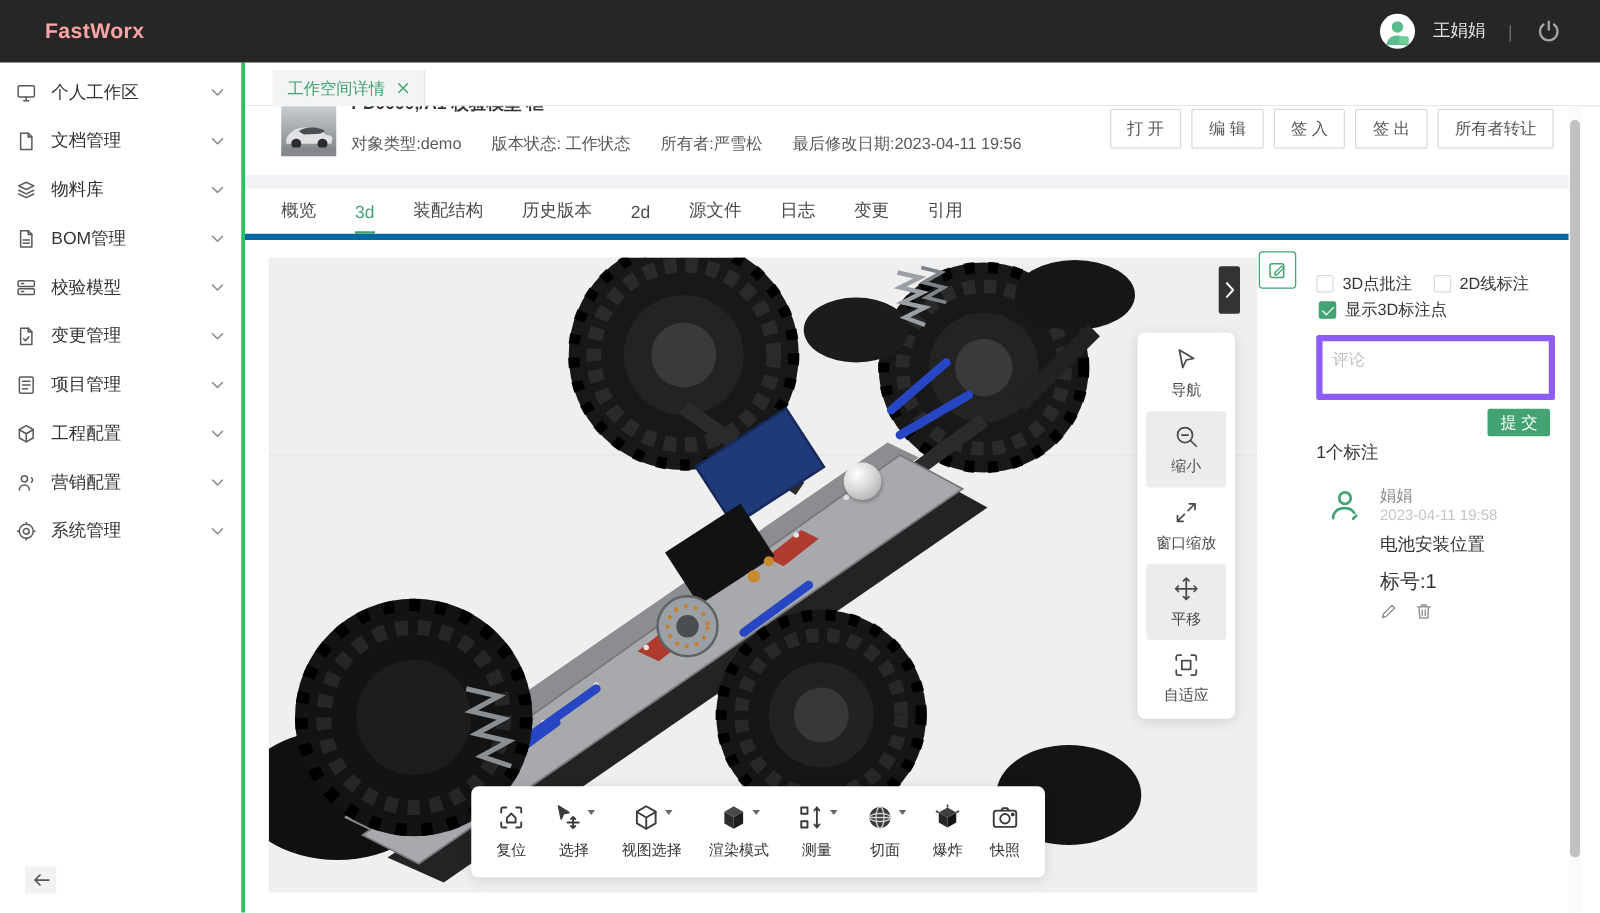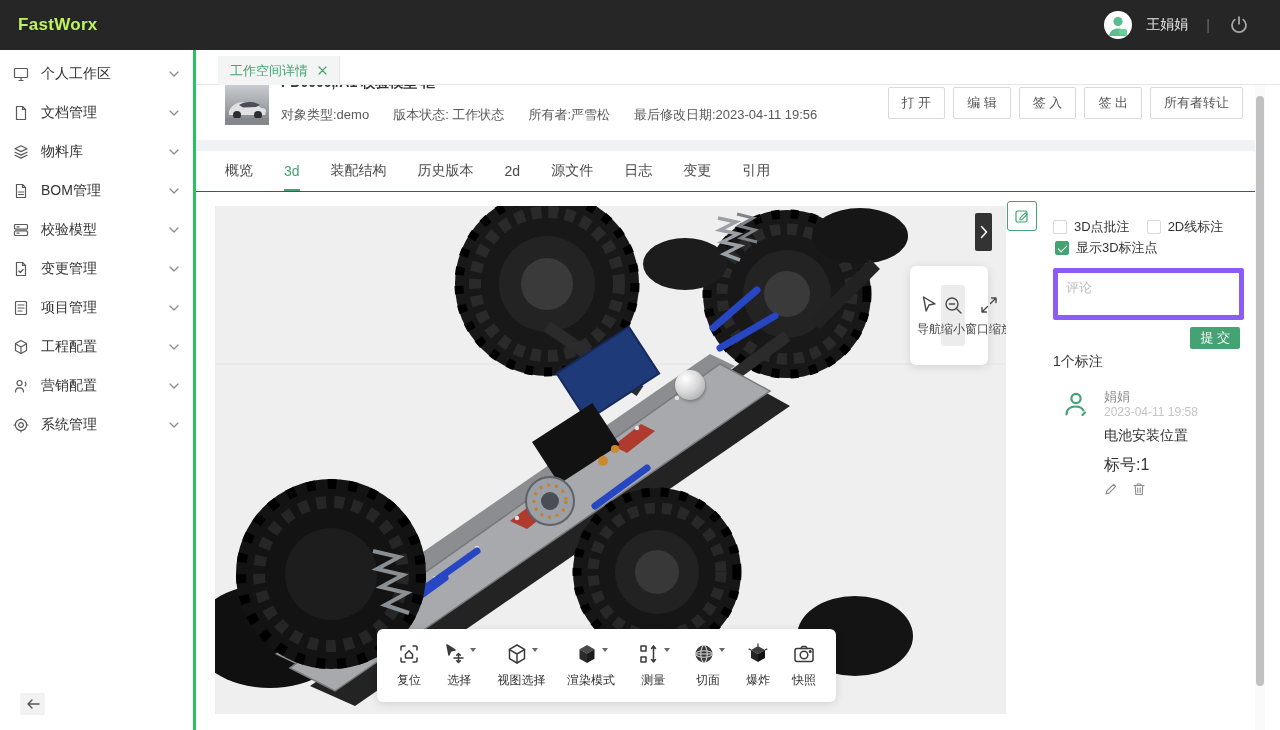--- a/index.html
+++ b/index.html
@@ -2,21 +2,21 @@
 <html><head>
 <meta charset="utf-8">
 <style>
   * { margin:0; padding:0; box-sizing:border-box; }
   html,body { width:1280px; height:730px; overflow:hidden; background:#fff;
     font-family:"Liberation Sans","DejaVu Sans",sans-serif; color:#333; }
 
   
   .topbar { position:absolute; left:0; top:0; width:1280px; height:50px;
     background:#262626; display:flex; align-items:center; z-index:30; }
-  .logo { color:#bef264; font-size:17px; font-weight:bold; margin-left:18px; letter-spacing:.3px; }
+  .logo { color:#fca5a5; font-size:17px; font-weight:bold; margin-left:36px; letter-spacing:.3px; }
   .topbar-right { margin-left:auto; display:flex; align-items:center; gap:14px; padding-right:30px; }
   .avatar { width:28px; height:28px; border-radius:50%; background:#fff; overflow:hidden; position:relative; }
   .avatar svg { position:absolute; left:0; top:0; }
   .user-name { color:#e8e8e8; font-size:14px; }
   .tb-divider { color:#6b6b6b; font-size:14px; padding:0 4px; }
 
   
   .sidebar { position:absolute; left:0; top:50px; width:196px; height:680px;
     background:#fff; border-right:3px solid #22c55e; padding-top:4px; }
   .side-item { height:39px; display:flex; align-items:center; padding:0 14px 0 13px;
@@ -48,39 +48,39 @@
     font-size:13px; color:#595959; white-space:nowrap; }
   .hdr-actions { position:absolute; right:12px; top:2px; display:flex; gap:8px; }
   .hdr-btn { height:32px; padding:0 13px; background:#fff; border:1px solid #d9d9d9;
     border-radius:2px; font-size:13px; color:#555; display:flex; align-items:center; cursor:pointer;
     font-family:inherit; white-space:nowrap; }
 
   .gray-gap { position:absolute; left:196px; top:140px; width:1059px; height:11px; background:#f0f2f5; }
 
   
   .detail-tabs { position:absolute; left:196px; top:151px; width:1059px; height:41px;
-    background:#fff; border-bottom:1px solid #0369a1; display:flex; align-items:stretch;
+    background:#fff; border-bottom:5px solid #0369a1; display:flex; align-items:stretch;
     padding-left:29px; gap:31px; }
   .dtab { font-size:14px; color:#4a4a4a; display:flex; align-items:center; cursor:pointer;
     border-bottom:2px solid transparent; padding-top:2px; }
   .dtab.active { color:#43a373; border-bottom-color:#43a373; }
 
   
   .viewer-canvas { position:absolute; left:215px; top:206px; width:791px; height:508px;
     background:#efefef; overflow:hidden; }
   .marker-sphere { position:absolute; left:460px; top:164px; width:30px; height:30px; border-radius:50%;
     background:radial-gradient(circle at 35% 30%, #ffffff 0%, #d9d9d9 45%, #9c9c9c 100%);
     box-shadow:1px 2px 3px rgba(0,0,0,.25); cursor:pointer; }
   .panel-handle { position:absolute; left:760px; top:7px; width:17px; height:38px; background:#333;
     border-radius:2px; display:flex; align-items:center; justify-content:center; cursor:pointer; }
 
   .float-card { background:#fff; border-radius:6px; box-shadow:0 2px 10px rgba(0,0,0,.12); }
 
-  .vtoolbar { position:absolute; left:695px; top:60px; width:78px; padding:19px 7px;
-    display:flex; flex-direction:row; }
+  .vtoolbar { position:absolute; left:695px; top:60px; width:78px; padding:2px 7px;
+    display:flex; flex-direction:column; }
   .vt-item { height:61px; display:flex; flex-direction:column; align-items:center;
     justify-content:center; gap:5px; border-radius:3px; cursor:pointer; }
   .vt-item.hl { background:#ececec; }
   .vt-label { font-size:12px; color:#4a4a4a; white-space:nowrap; }
 
   .btoolbar { position:absolute; left:162px; top:423px; width:459px; height:73px;
     display:flex; align-items:center; justify-content:space-between; padding:0 20px; }
   .bt-item { display:flex; flex-direction:column; align-items:center; gap:6px; cursor:pointer; }
   .bt-iconrow { display:flex; align-items:flex-start; gap:3px; height:24px; }
   .bt-label { font-size:12px; color:#333; white-space:nowrap; }

